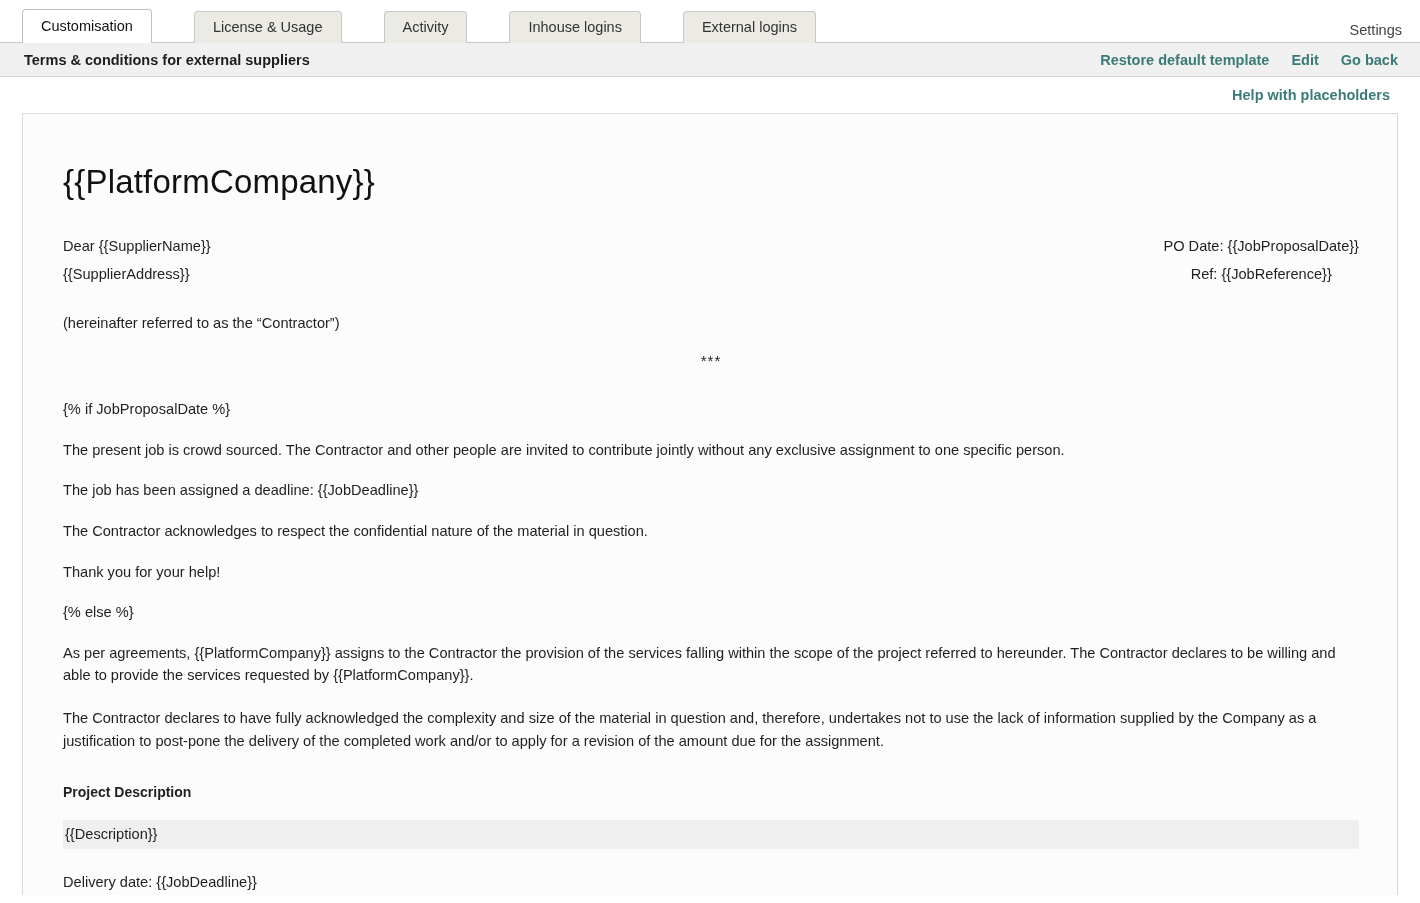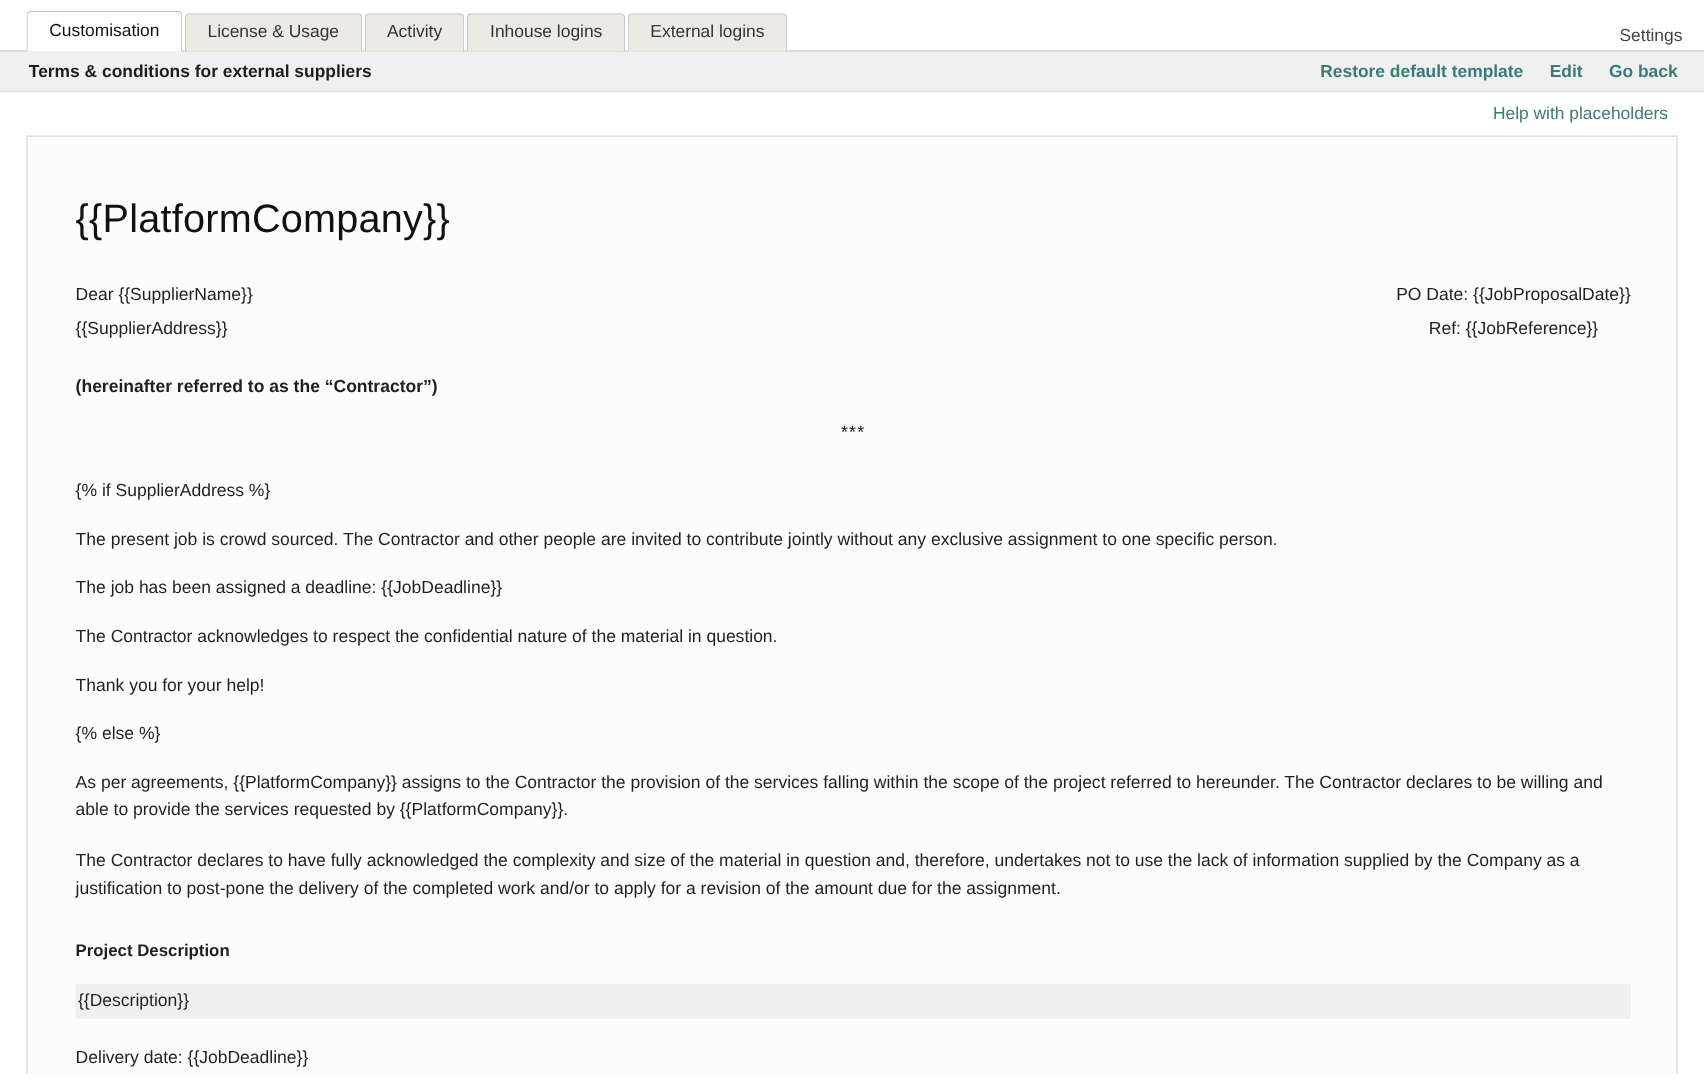--- a/index.html
+++ b/index.html
@@ -23,20 +23,21 @@
 
   
   .tabbar {
     position: relative;
     height: 43px;
     padding-left: 22px;
     background: #ffffff;
     border-bottom: 1px solid #c8c8c8;
     display: flex;
     align-items: flex-end;
+    gap: 40px;
   }
   .tab {
     height: 32px;
     line-height: 31px;
     padding: 0 18px;
     font-size: 14.5px;
     color: #333333;
     background: #eceae4;
     border: 1px solid #c8c8c8;
     border-bottom: none;
@@ -95,20 +96,21 @@
     display: flex;
     align-items: center;
     justify-content: flex-end;
     padding-right: 30px;
     gap: 10px;
     background: #ffffff;
   }
   .help-link {
     font-size: 14.5px;
     color: #3a7b77;
+    font-weight: bold;
   }
   .preview-link {
     font-size: 14.5px;
     color: #3a7b77;
     padding: 4px 8px;
     border: 3px solid #ff0000;
     border-radius: 2px;
     line-height: 16px;
     background: #ffffff;
   }
@@ -141,21 +143,20 @@
     margin-bottom: 22px;
   }
   .addr-left p, .addr-right p {
     margin: 0 0 5px 0;
   }
   .addr-right {
     text-align: center;
   }
   .contractor-line {
     margin: 0 0 12px 0;
-    font-weight: bold;
   }
   .stars {
     text-align: center;
     margin: 14px 0 26px 0;
     font-size: 15px;
     letter-spacing: 1px;
   }
   .doc p.body {
     margin: 0 0 20px 0;
   }
@@ -223,21 +224,21 @@
         <div class="addr-right">
           <p>PO Date: {{JobProposalDate}}</p>
           <p>Ref: {{JobReference}}</p>
         </div>
       </div>
 
       <p class="contractor-line">(hereinafter referred to as the “Contractor”)</p>
 
       <div class="stars">***</div>
 
-      <p class="tight">{% if SupplierAddress %}</p>
+      <p class="tight">{% if JobProposalDate %}</p>
       <p class="tight">The present job is crowd sourced. The Contractor and other people are invited to contribute jointly without any exclusive assignment to one specific person.</p>
       <p class="tight">The job has been assigned a deadline: {{JobDeadline}}</p>
       <p class="tight">The Contractor acknowledges to respect the confidential nature of the material in question.</p>
       <p class="tight">Thank you for your help!</p>
       <p class="tight">{% else %}</p>
       <p class="body">As per agreements, {{PlatformCompany}} assigns to the Contractor the provision of the services falling within the scope of the project referred to hereunder. The Contractor declares to be willing and able to provide the services requested by {{PlatformCompany}}.</p>
       <p class="body">The Contractor declares to have fully acknowledged the complexity and size of the material in question and, therefore, undertakes not to use the lack of information supplied by the Company as a justification to post-pone the delivery of the completed work and/or to apply for a revision of the amount due for the assignment.</p>
 
       <div class="section-title">Project Description</div>
 

